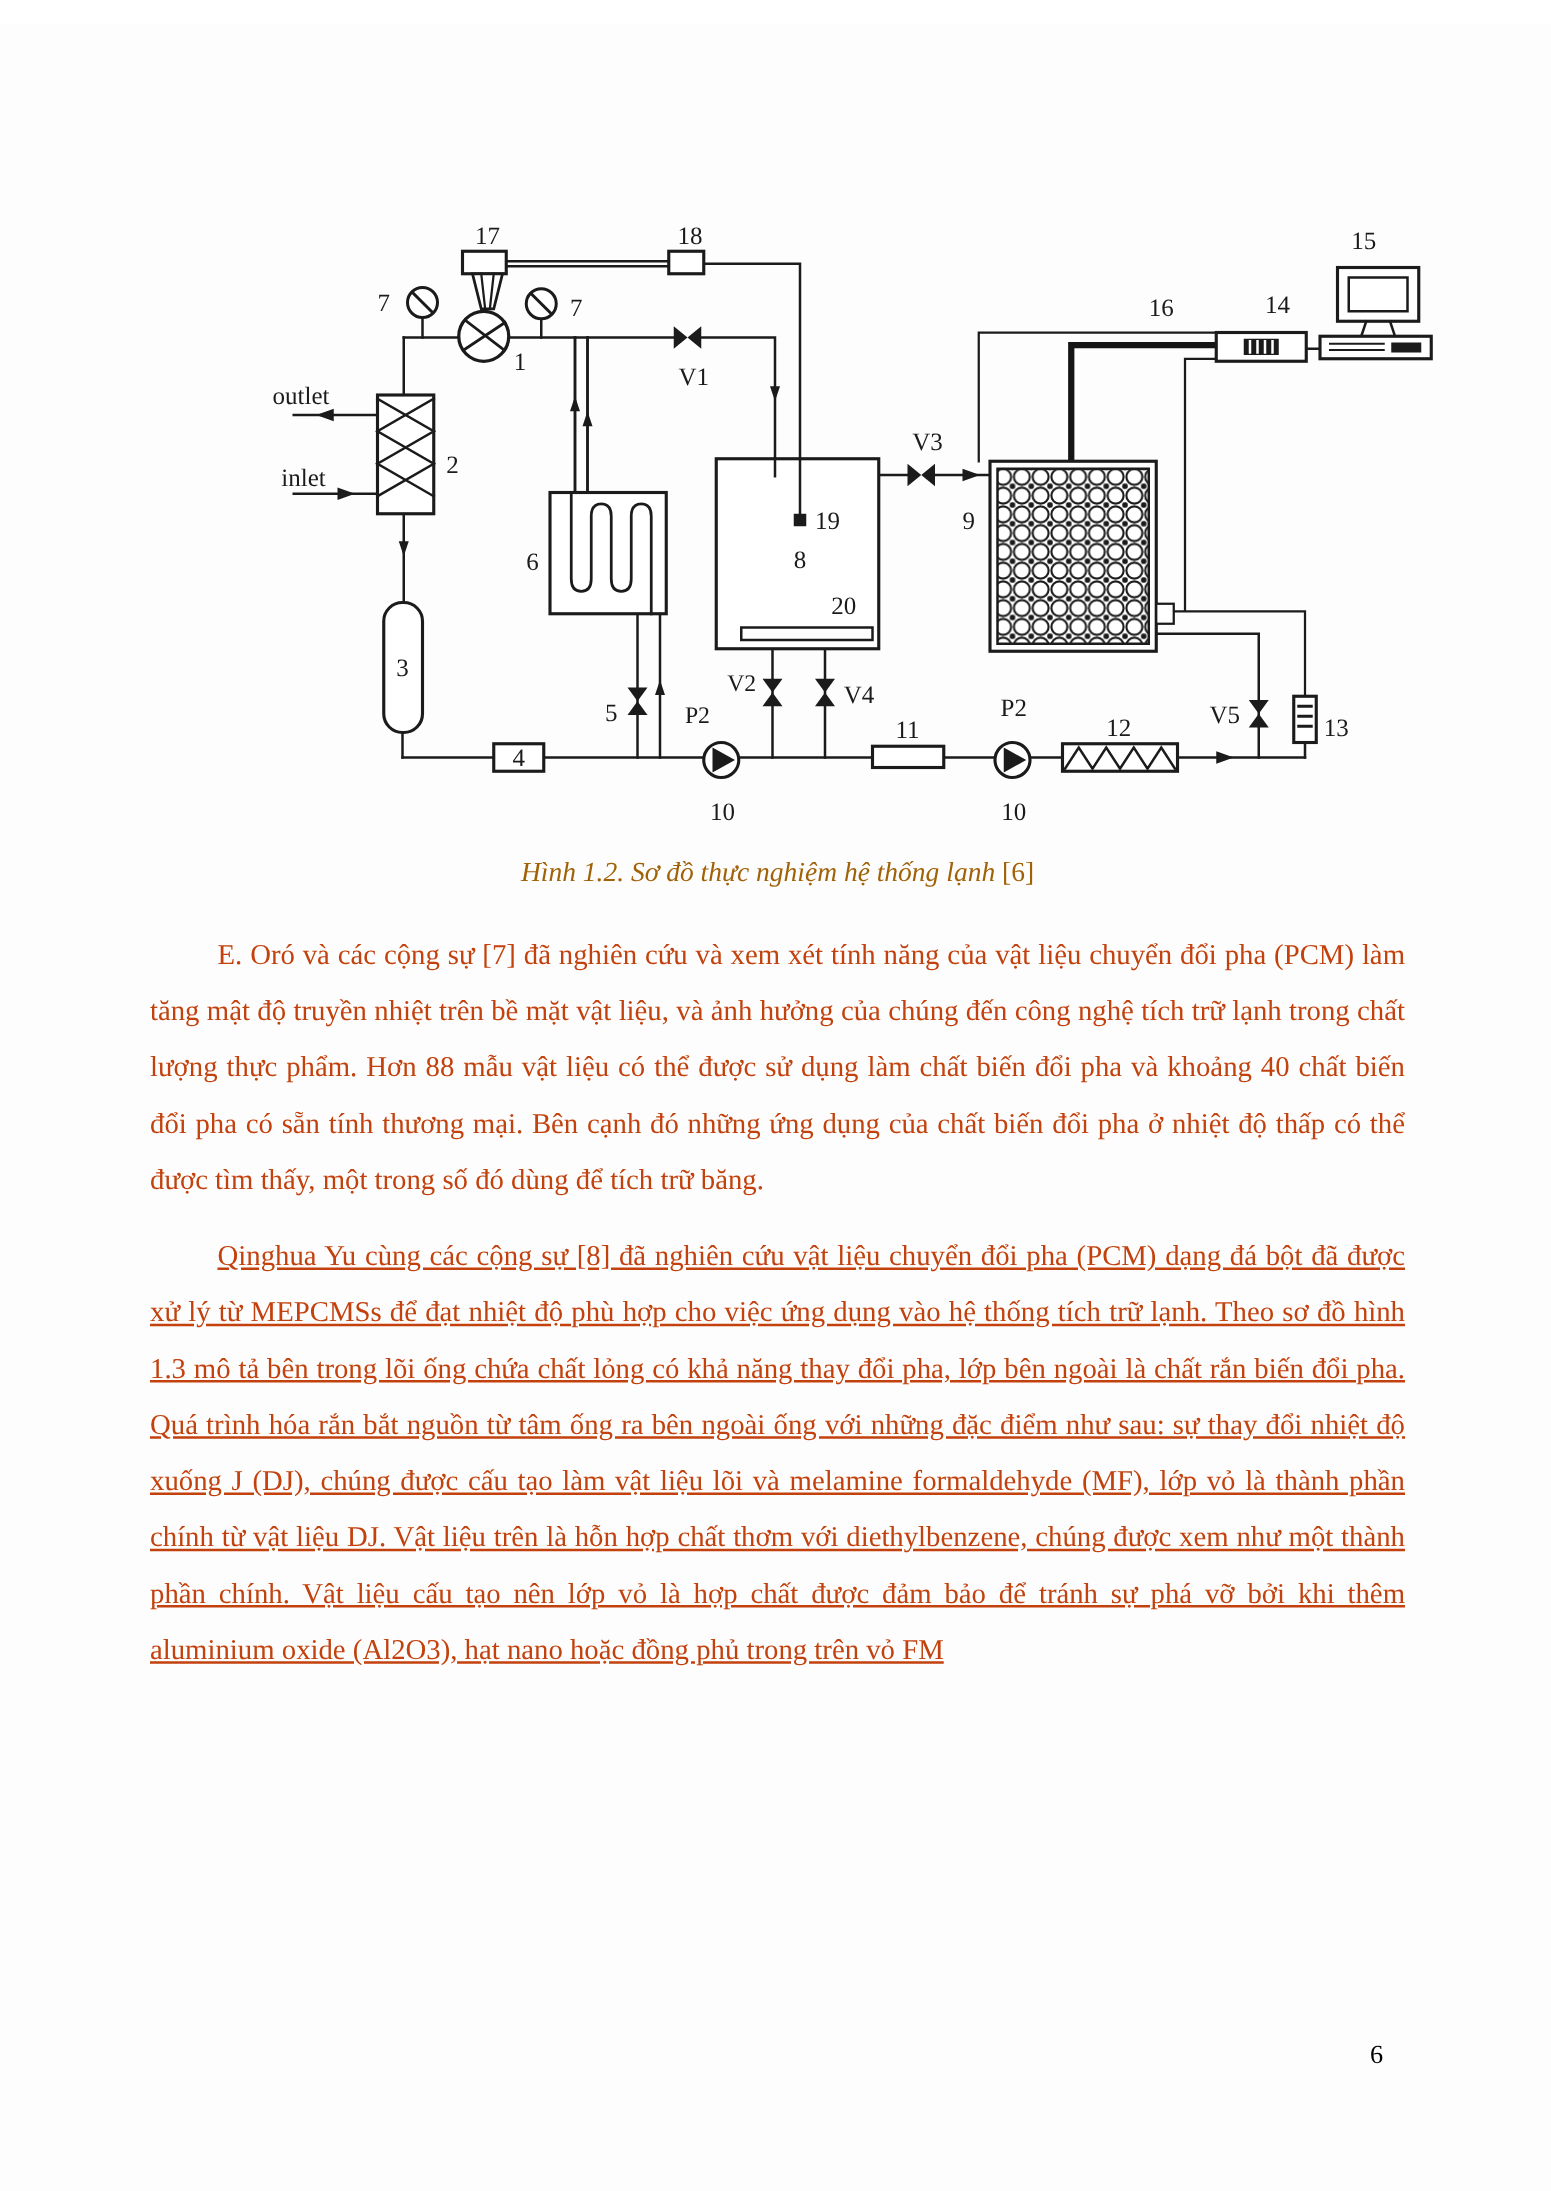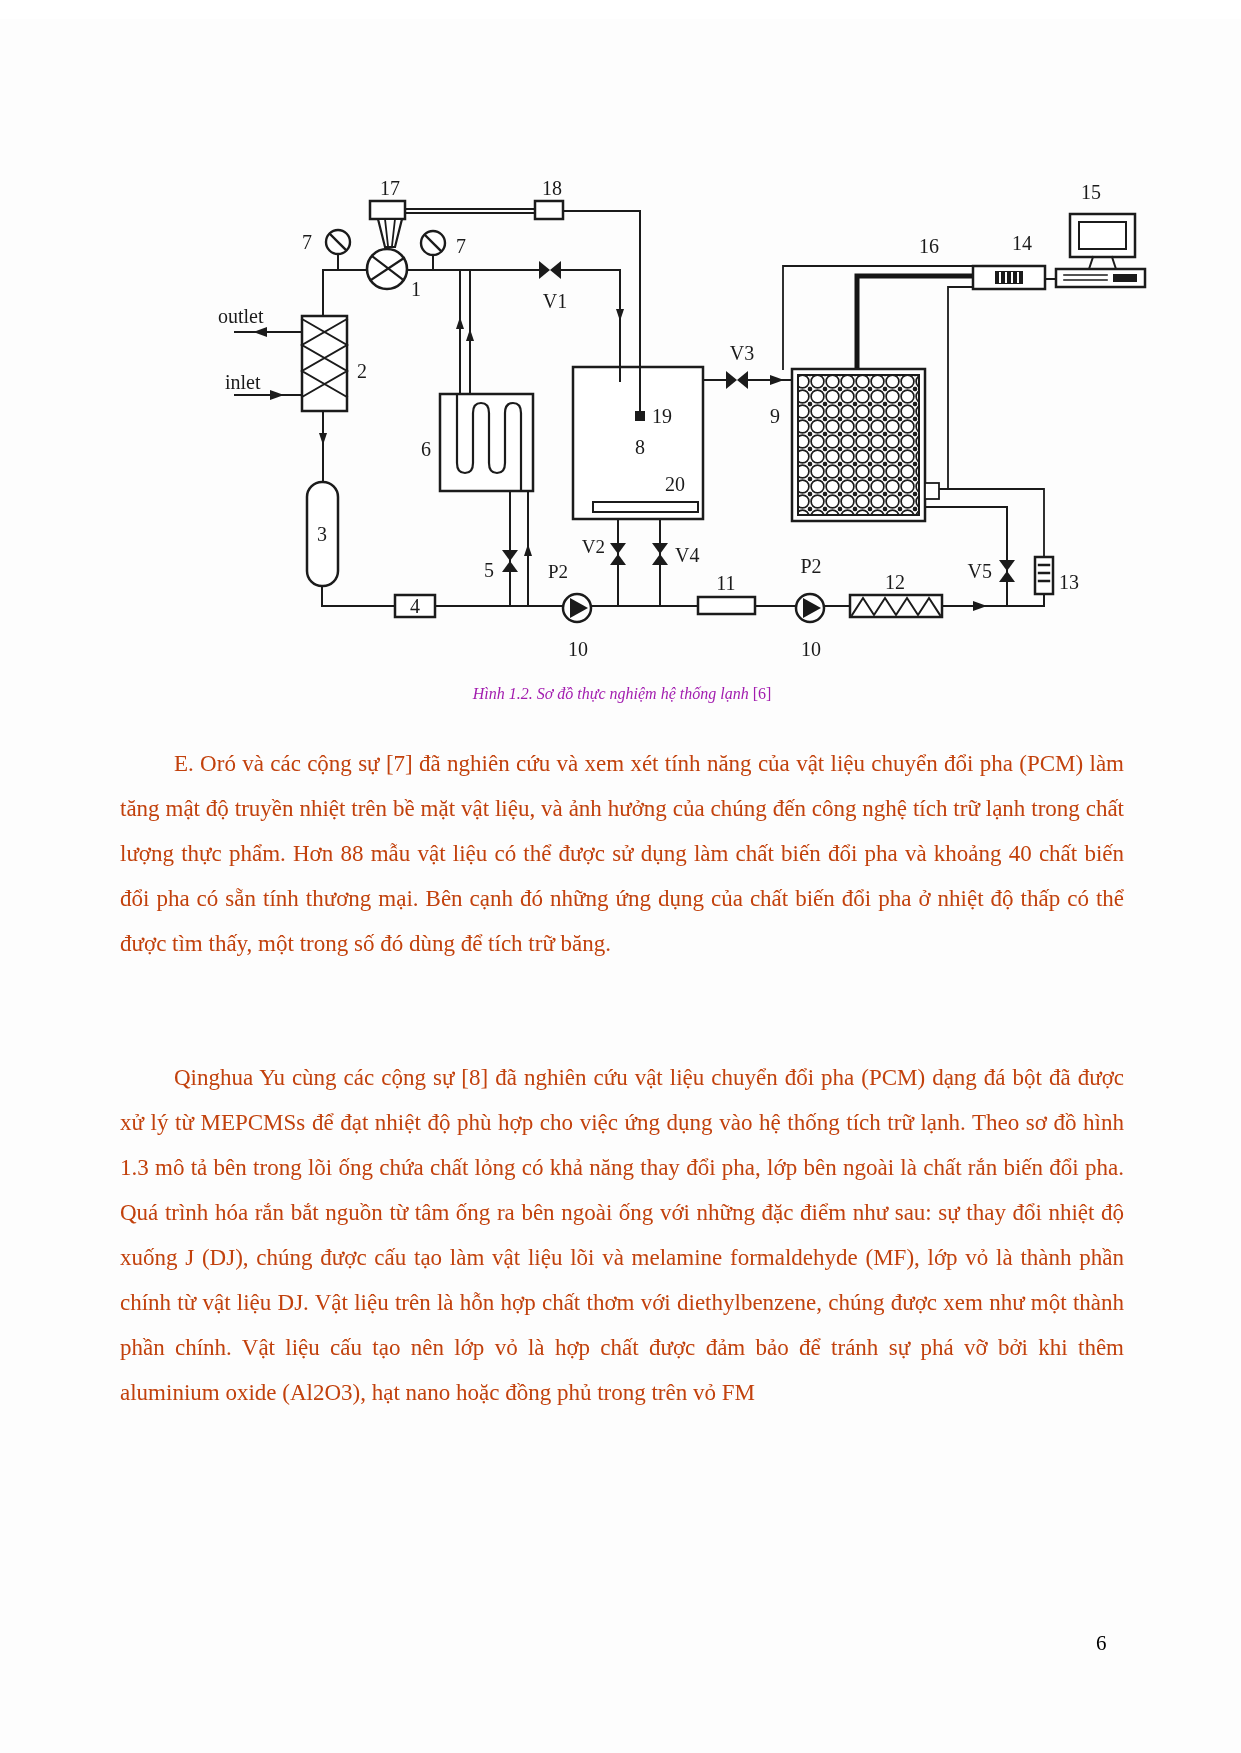--- a/index.html
+++ b/index.html
@@ -2,26 +2,26 @@
 <html><head>
 <meta charset="utf-8">
 <style>
   html,body{margin:0;padding:0;background:#ffffff;}
   .page{position:relative;width:1241px;height:1753px;background:#fdfdfd;overflow:hidden;
         font-family:"Liberation Serif", serif;color:#111;margin-top:19px;}
   .diagram{position:absolute;left:195px;top:130px;width:960px;height:520px;}
   svg text{font-family:"Liberation Serif", serif;font-size:20px;fill:#1b1b1b;}
   svg .lbl-small{font-size:19px;}
   .caption{position:absolute;left:120px;top:666px;width:1004px;text-align:center;
-           font-style:italic;font-size:16px;color:#a21caf;}
+           font-style:italic;font-size:22px;color:#a16207;}
   .caption .ref{font-style:normal;}
   .para{position:absolute;left:120px;width:1004px;font-size:23px;line-height:45px;
         text-align:justify;text-indent:54px;color:#c2410c;}
   .para1{top:722px;}
-  .para2{top:1036px;}
+  .para2{top:963px;text-decoration:underline;}
   .pagenum{position:absolute;left:1096px;top:1612px;font-size:21px;color:#000;}
 </style>
 </head>
 <body>
 
 <div class="page">
 
   <div class="diagram">
     <svg viewBox="0 0 960 520" width="960" height="520" stroke-linecap="square">
       <defs>

